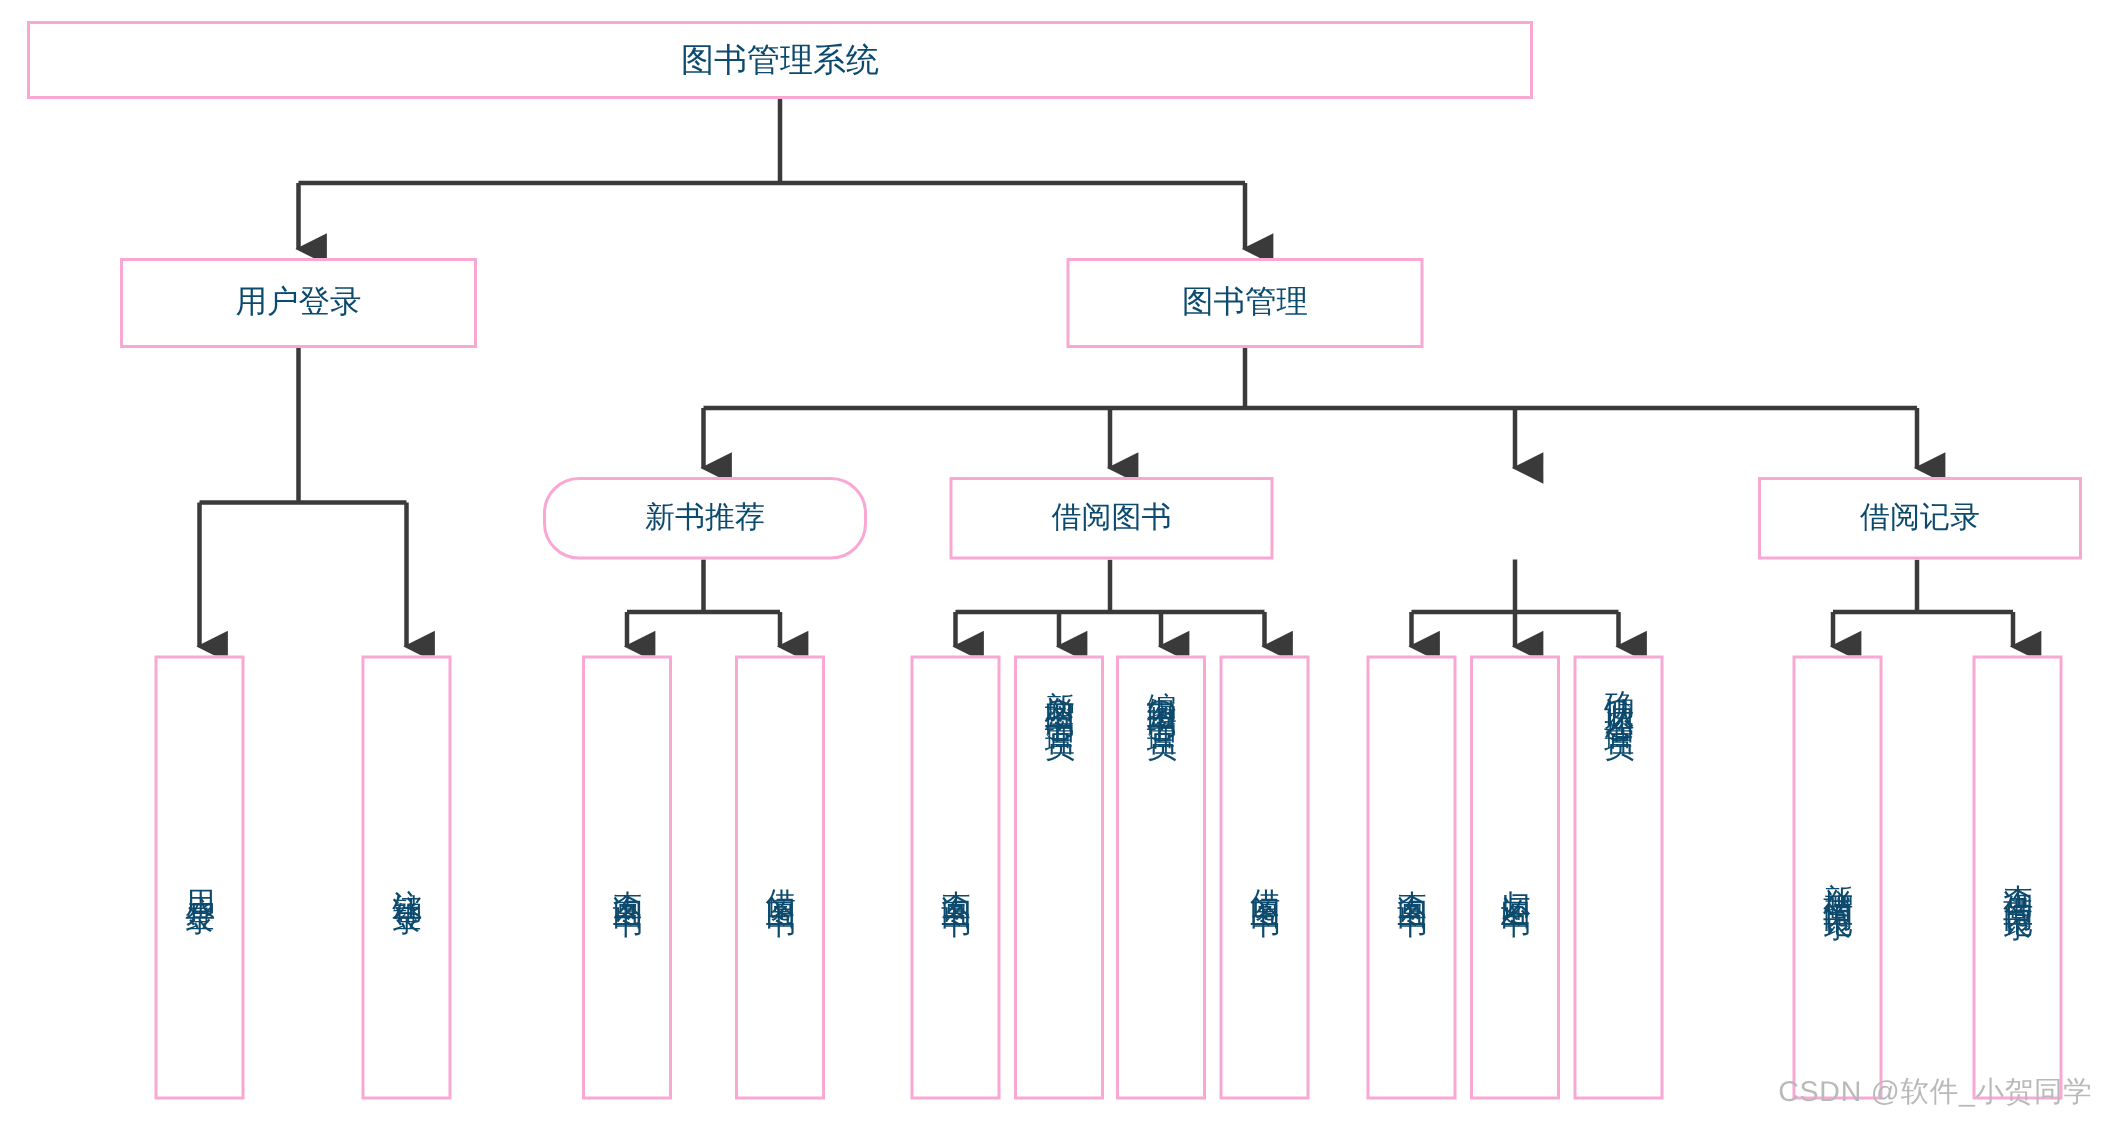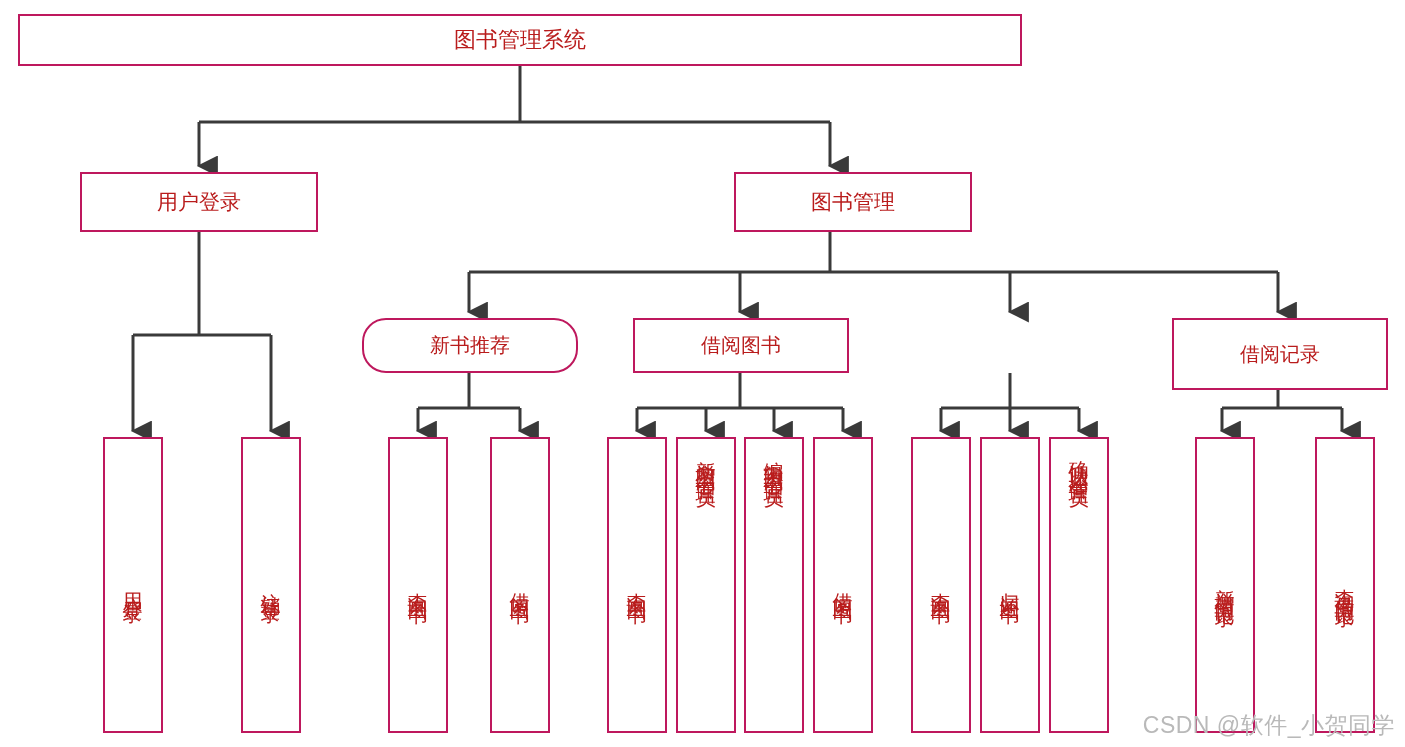--- a/index.html
+++ b/index.html
@@ -13,25 +13,25 @@
   #stage{position:absolute;left:0;top:0;width:1405px;height:747px;}
 
   
   #wires{position:absolute;left:0;top:0;width:1405px;height:747px;}
 
   
   .node{
     position:absolute;
     box-sizing:border-box;
     background:#ffffff;
-    border:2px solid #be185d;
+    border:2px solid #f9a8d4;
     display:flex;
     align-items:center;
     justify-content:center;
-    color:#b91c1c;
+    color:#0c4a6e;
   }
   .node .lbl{
     display:block;
     text-align:center;
     line-height:1.22;
     white-space:pre;
   }
 
   
   .node.root{font-size:22px;}
@@ -52,21 +52,21 @@
     letter-spacing:4px;
     line-height:1;
     white-space:nowrap;
   }
   
   .node.leaf.mid{align-items:center;padding-top:0;}
 
   .watermark{
     position:absolute;
     right:10px;bottom:6px;
-    font-size:23px;
+    font-size:19px;
     color:#b9b9b9;
     letter-spacing:.5px;
     white-space:nowrap;
   }
 </style>
 </head>
 <body>
 
 <div id="stage">
 
@@ -122,31 +122,31 @@
     </g>
   </svg>
 
   <div class="node root" style="left:18px;top:14px;width:1004px;height:52px;">
     <span class="lbl">图书管理系统</span>
   </div>
 
   <div class="node lvl2" style="left:80px;top:172px;width:238px;height:60px;">
     <span class="lbl">用户登录</span>
   </div>
-  <div class="node lvl2" style="left:711px;top:172px;width:238px;height:60px;margin-left:23px;">
+  <div class="node lvl2" style="left:711px;top:172px;width:238px;height:60px;">
     <span class="lbl">图书管理</span>
   </div>
 
   <div class="node lvl3" style="left:362px;top:318px;width:216px;height:55px;border-radius:24px;">
     <span class="lbl">新书推荐</span>
   </div>
   <div class="node lvl3" style="left:633px;top:318px;width:216px;height:55px;">
     <span class="lbl">借阅图书</span>
   </div>
-  <div class="node lvl3" style="left:1172px;top:318px;width:216px;height:72px;">
+  <div class="node lvl3" style="left:1172px;top:318px;width:216px;height:55px;">
     <span class="lbl">借阅记录</span>
   </div>
 
   <div class="node leaf mid" style="left:103px;top:437px;width:60px;height:296px;">
     <span class="lbl">用户登录</span>
   </div>
   <div class="node leaf mid" style="left:241px;top:437px;width:60px;height:296px;">
     <span class="lbl">注销登录</span>
   </div>
 

